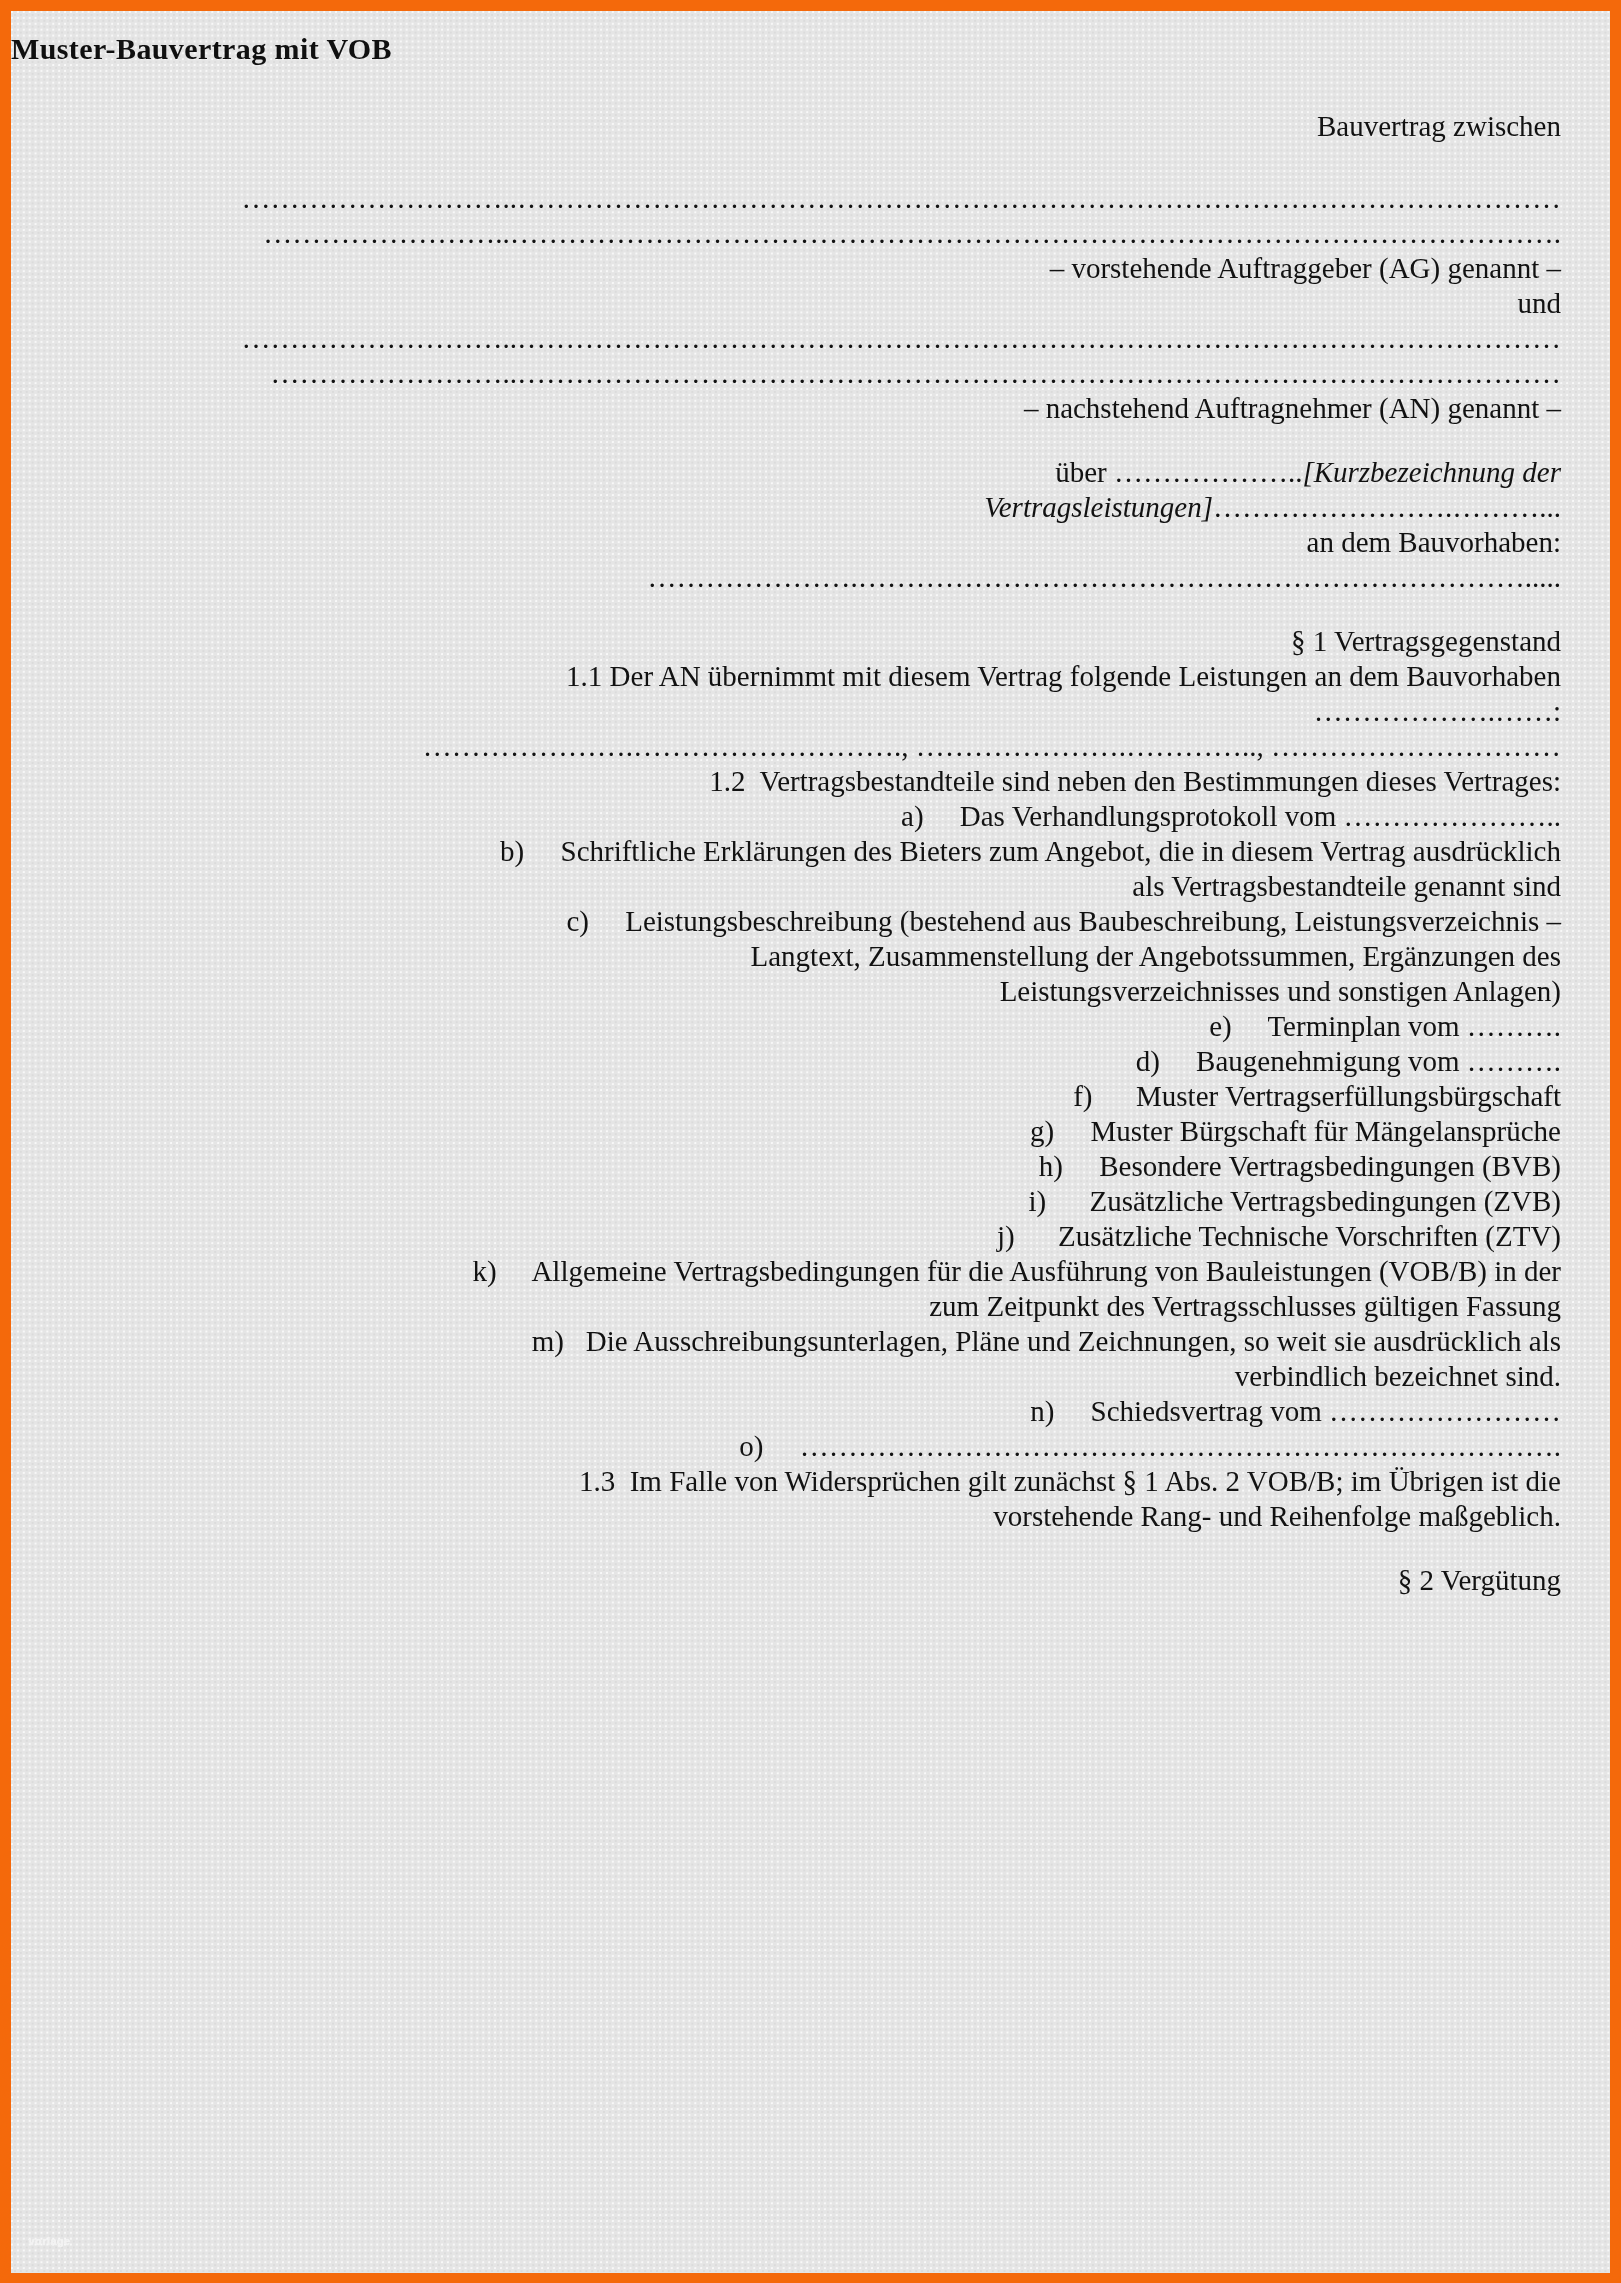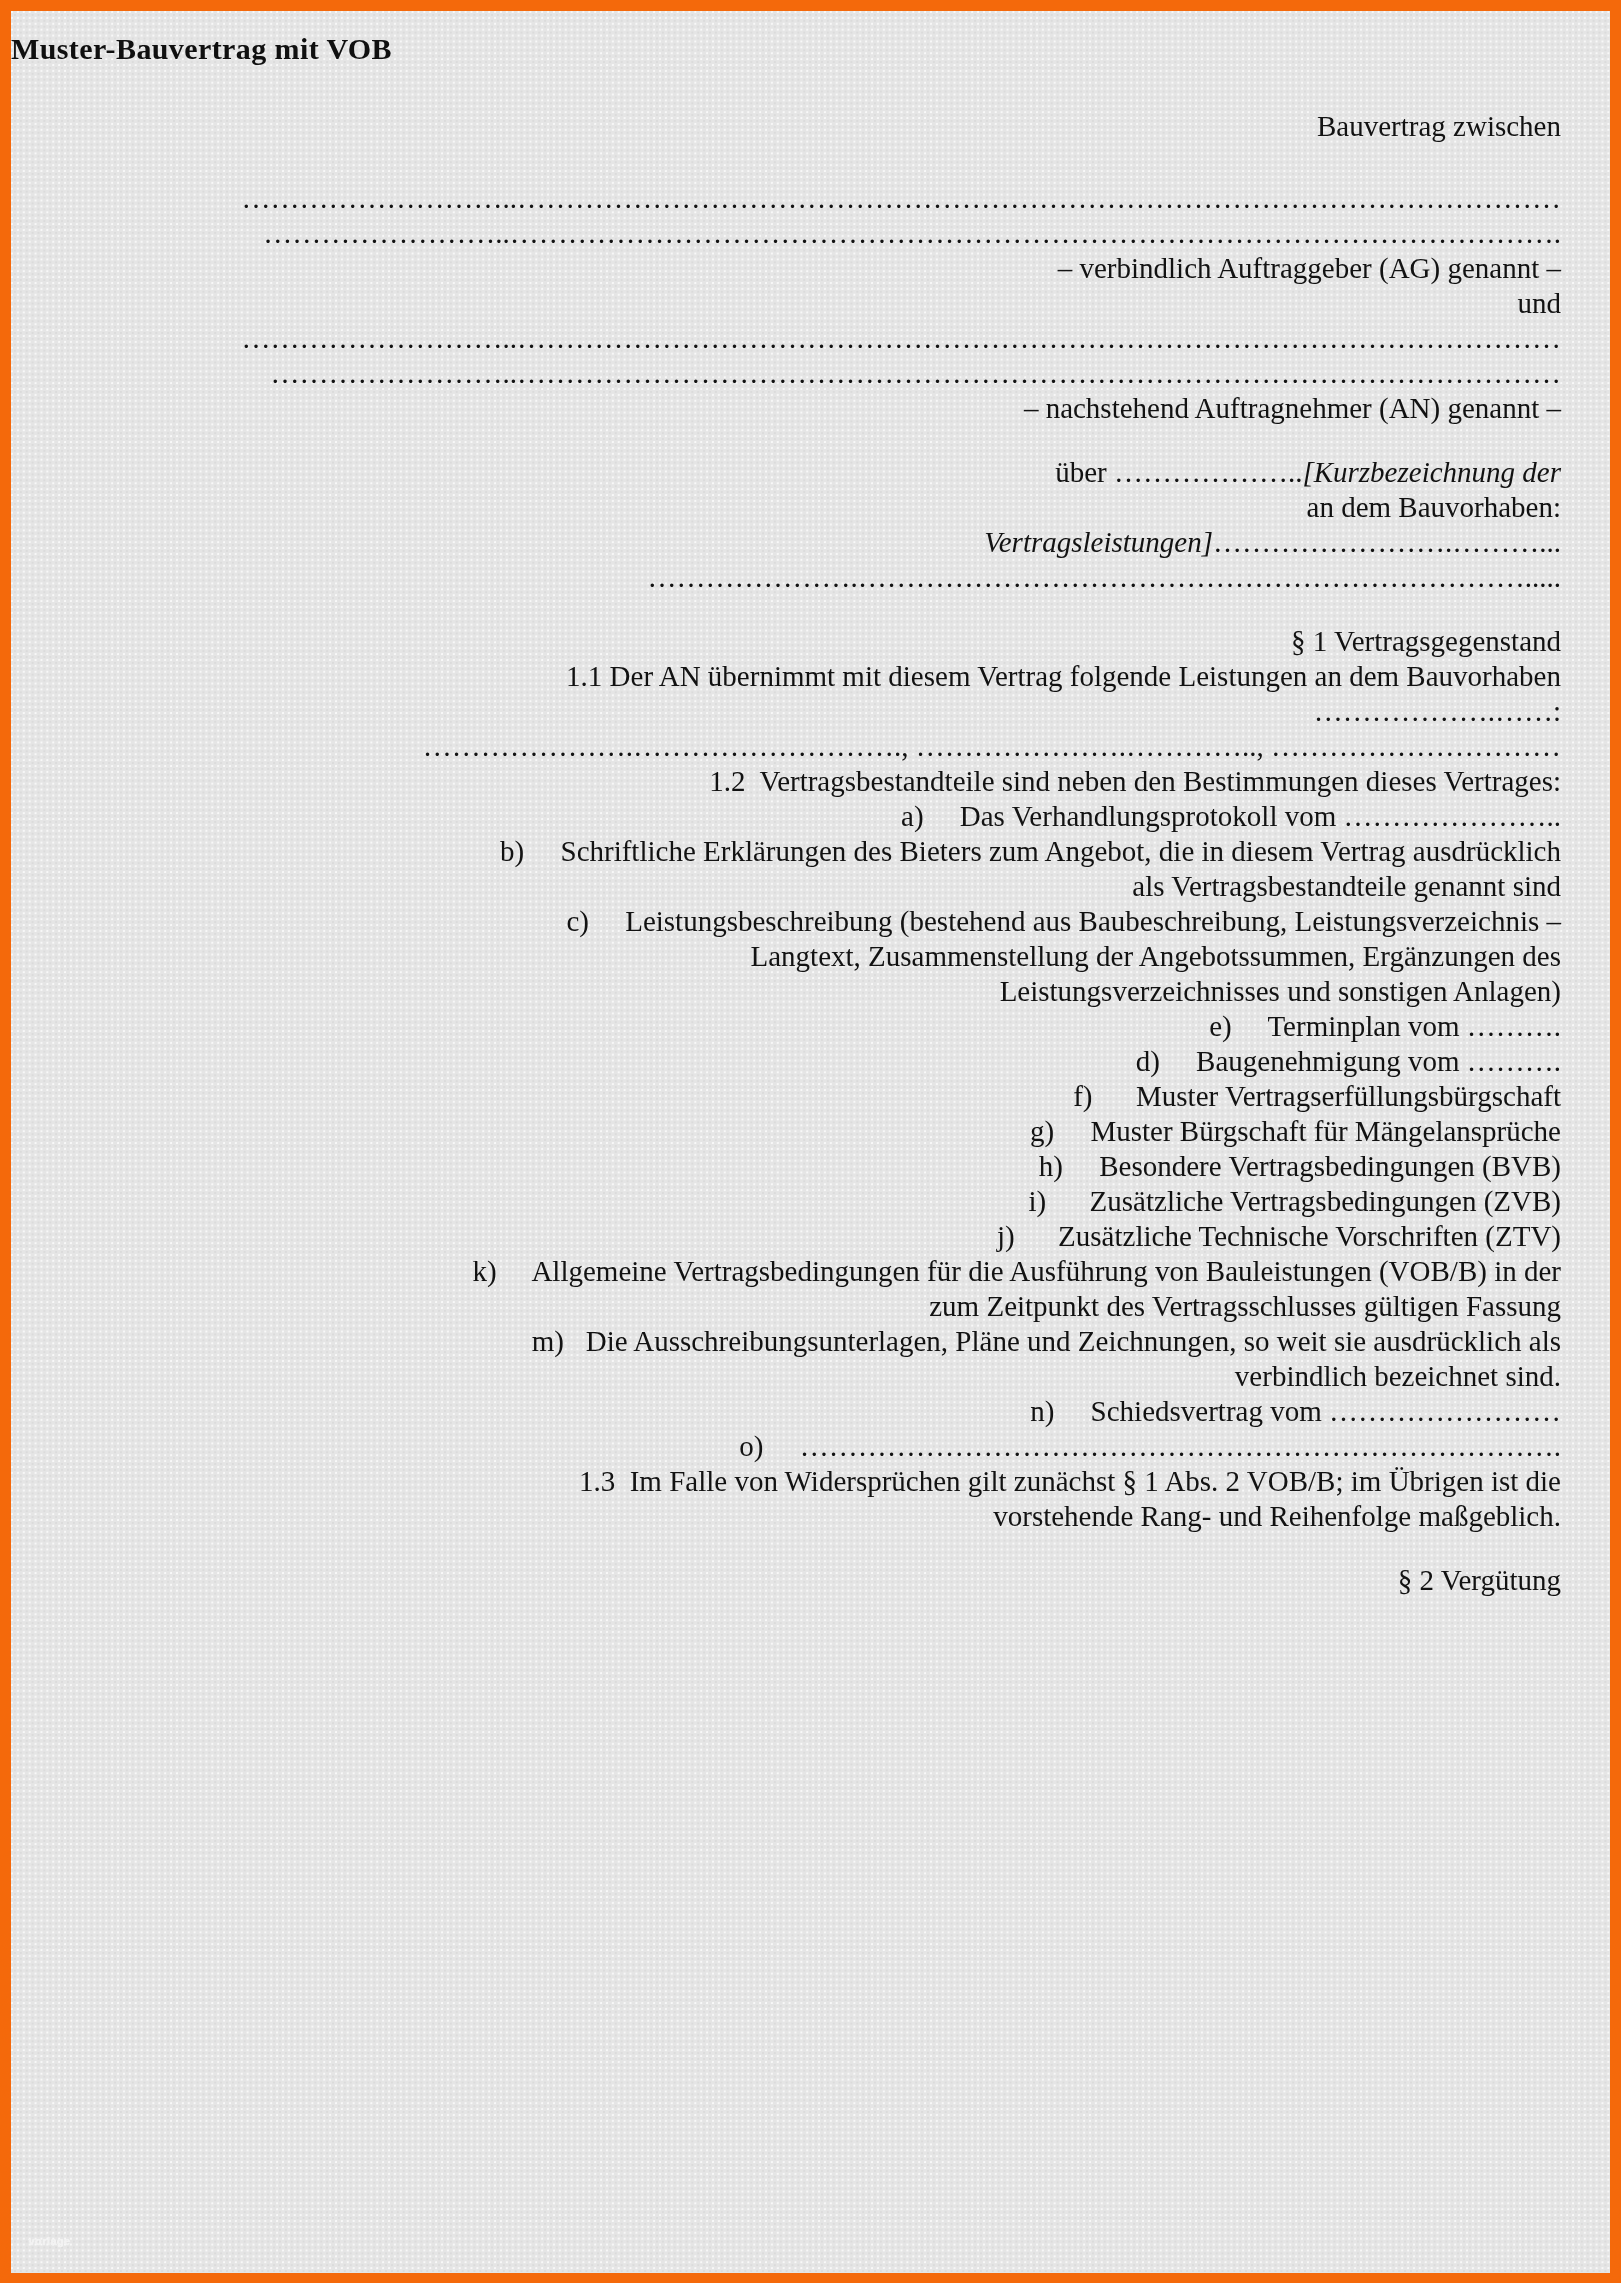--- a/index.html
+++ b/index.html
@@ -75,31 +75,31 @@
 
     <h1 class="doc-title">Muster-Bauvertrag mit VOB</h1>
 
     <div class="body-col">
 
       <div class="ln">Bauvertrag zwischen</div>
       <div class="gap-lg"></div>
 
       <div class="ln">………………………..………………………………………………………………………………………………</div>
       <div class="ln">……………………..……………………………………………………………………………………………….</div>
-      <div class="ln">– verbindlich Auftraggeber (AG) genannt –</div>
+      <div class="ln">– vorstehende Auftraggeber (AG) genannt –</div>
       <div class="ln">und</div>
       <div class="ln">………………………..………………………………………………………………………………………………</div>
       <div class="ln">……………………..………………………………………………………………………………………………</div>
       <div class="ln">– nachstehend Auftragnehmer (AN) genannt –</div>
 
       <div class="gap-md"></div>
 
       <div class="ln"><span>über ………………..</span><span class="ital">[Kurzbezeichnung der</span></div>
+      <div class="ln"><span class="ital">Vertragsleistungen]</span><span>…………………….………...</span></div>
       <div class="ln">an dem Bauvorhaben:</div>
-      <div class="ln"><span class="ital">Vertragsleistungen]</span><span>…………………….………...</span></div>
       <div class="ln">………………….…………………………………………………………….....</div>
 
       <div class="gap-md"></div>
 
       <div class="ln">§ 1 Vertragsgegenstand</div>
       <div class="ln">1.1 Der AN übernimmt mit diesem Vertrag folgende Leistungen an dem Bauvorhaben</div>
       <div class="ln">……………….……:</div>
       <div class="ln">………………….………………………., ………………….………….., …………………………</div>
       <div class="ln">1.2  Vertragsbestandteile sind neben den Bestimmungen dieses Vertrages:</div>
 

